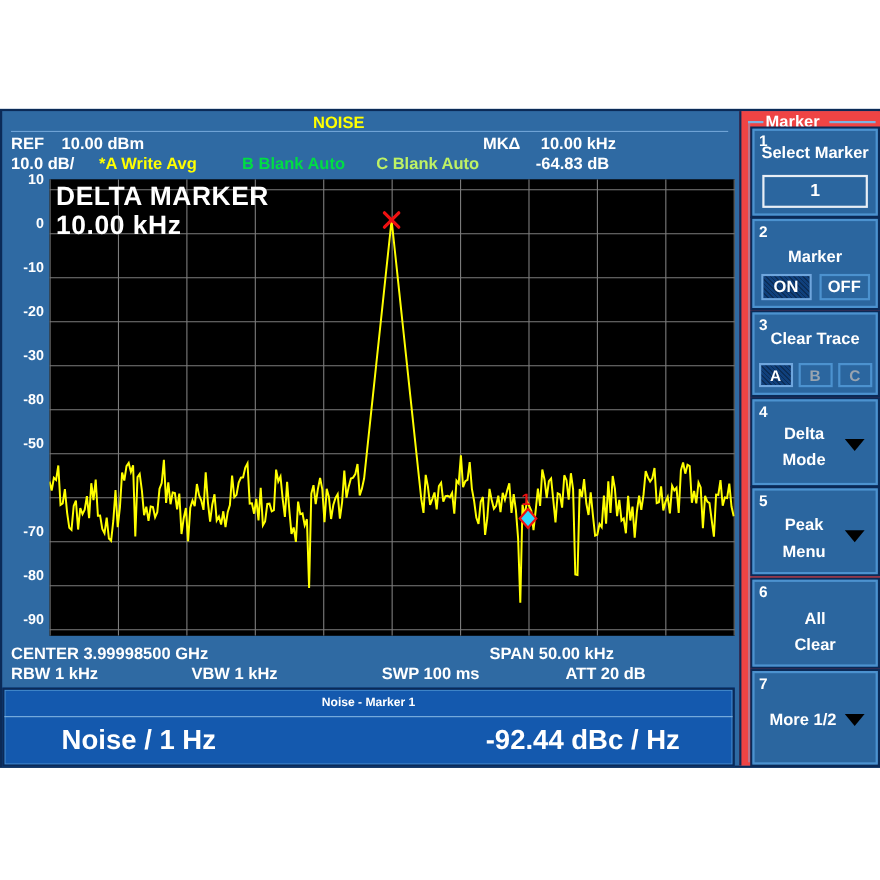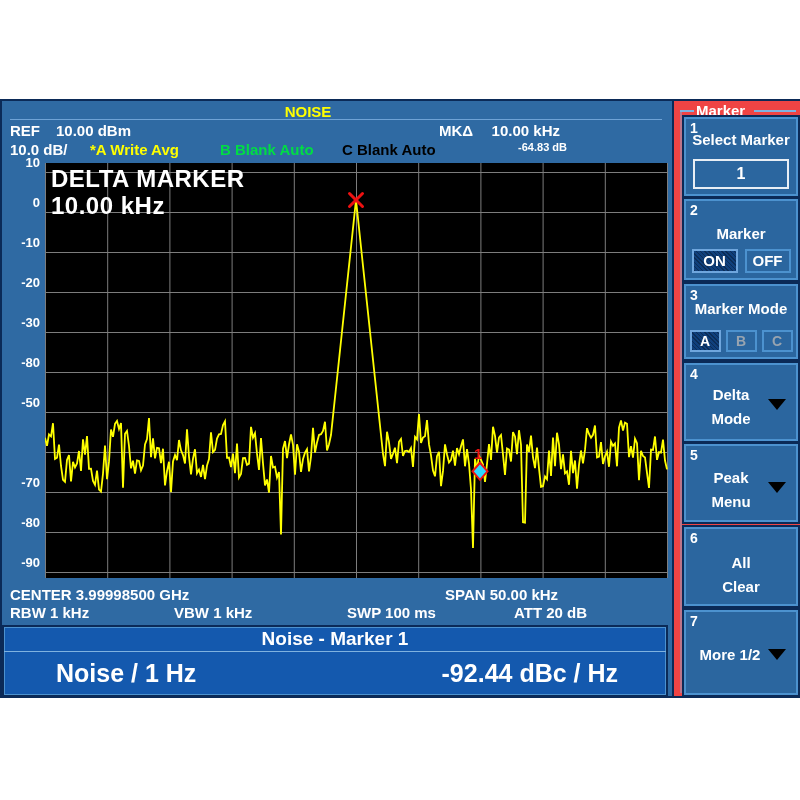--- a/index.html
+++ b/index.html
@@ -1,31 +1,31 @@
 <!DOCTYPE html>
 <html><head>
 <meta charset="utf-8">
 <style>
   html,body{margin:0;padding:0;background:#ffffff;width:800px;height:800px;overflow:hidden;
     font-family:"Liberation Sans",sans-serif;-webkit-font-smoothing:none;}
   .page{position:relative;width:800px;height:800px;background:#ffffff;}
   .screen{position:absolute;left:0;top:99px;width:800px;height:599px;box-sizing:border-box;
     background:#2f6aa3;border:2px solid #0b2a57;color:#ffffff;font-weight:bold;}
   .t{position:absolute;font-size:15px;white-space:nowrap;line-height:17px;}
-  .yellow{color:#ffff00}.green{color:#00dd44}.violet{color:#000000}
+  .yellow{color:#ffff00}.green{color:#00dd44}.violet{color:#bef264}
   .title{position:absolute;left:0;top:2px;width:612px;text-align:center;font-size:15px;color:#ffff00;}
   .title-rule{position:absolute;left:8px;top:18px;width:652px;height:1px;background:#6fa3d6;}
   .mk-group{position:absolute;left:437px;top:21px;width:121px;display:flex;justify-content:space-between;font-size:15px;}
-  .mk-level{position:absolute;left:444px;top:40px;width:121px;text-align:right;font-size:11px;}
+  .mk-level{position:absolute;left:458px;top:40px;width:121px;text-align:center;font-size:15px;}
   .plot{position:absolute;left:43px;top:62px;width:623px;height:415px;background:#000000;}
   .overlay{position:absolute;left:6px;top:2px;font-size:24px;line-height:27px;color:#ffffff;letter-spacing:0.5px;}
   .ylab{position:absolute;left:0;width:38px;height:18px;line-height:18px;text-align:right;font-size:13px;color:#ffffff;font-weight:bold;}
   .footer{position:absolute;left:0;top:524px;width:666px;height:72px;box-sizing:border-box;background:#1459ae;
     border:2px solid #0b2a57;box-shadow:inset 0 0 0 1px #4c92cf;}
-  .footer-strip{height:24px;line-height:24px;text-align:center;font-size:19px;border-bottom:1px solid #7fb2e0;}
+  .footer-strip{height:24px;line-height:24px;text-align:center;font-size:11px;border-bottom:1px solid #7fb2e0;}
   .footer-row{height:43px;display:flex;align-items:center;justify-content:space-between;
     padding:0 48px 0 52px;font-size:25px;}
   .menu{position:absolute;left:670px;top:0;width:126px;height:595px;background:#ef4444;border-left:2px solid #0b2a57;padding-left:24px;}
   .legend-text{position:absolute;left:22px;top:1px;font-size:15px;}
   .legend-line{position:absolute;top:9px;height:2px;background:#7fb2e0;}
   .group-line{position:absolute;left:6px;top:10px;width:2px;height:582px;background:rgba(127,178,224,0.45);}
   .sk{position:absolute;left:10px;width:114px;box-sizing:border-box;background:#2b669f;
     border:2px solid #4c92cf;box-shadow:0 0 0 2px #0b2a57;}
   .sk-num{position:absolute;top:1px;left:4px;font-size:14px;}
   .sk-label{position:absolute;width:100%;text-align:center;font-size:15px;}
@@ -145,21 +145,21 @@
         <span class="sk-num">2</span>
         <div class="sk-label" style="top:24px">Marker</div>
         <div class="btn-row">
           <div class="tbtn sel">ON</div>
           <div class="tbtn">OFF</div>
         </div>
       </div>
 
       <div class="sk" style="top:183px;height:75px">
         <span class="sk-num">3</span>
-        <div class="sk-label" style="top:14px">Marker Mode</div>
+        <div class="sk-label" style="top:14px">Clear Trace</div>
         <div class="btn-row" style="gap:5px">
           <div class="obtn sel">A</div>
           <div class="obtn">B</div>
           <div class="obtn">C</div>
         </div>
       </div>
 
       <div class="sk" style="top:262px;height:78px">
         <span class="sk-num">4</span>
         <div class="sk-label2 pad-arrow" style="top:18px">

